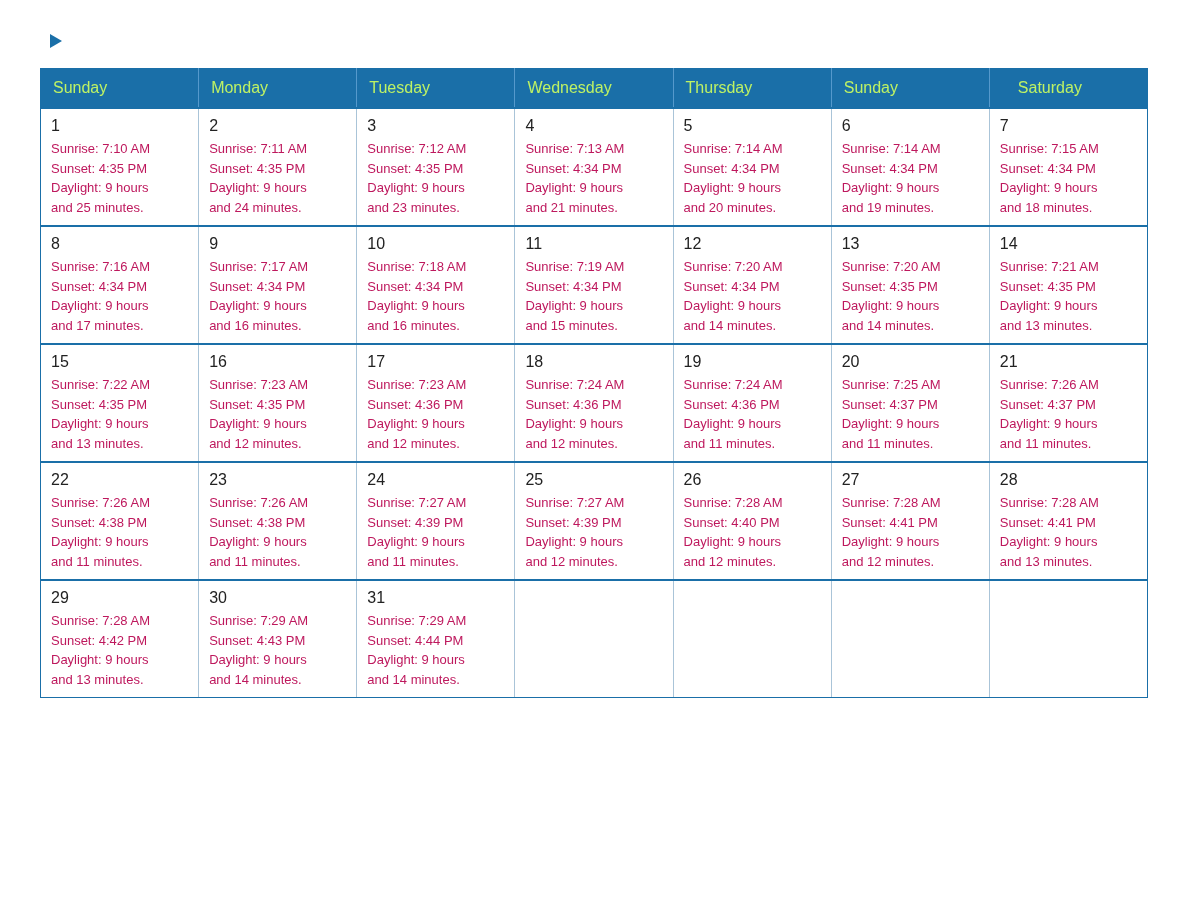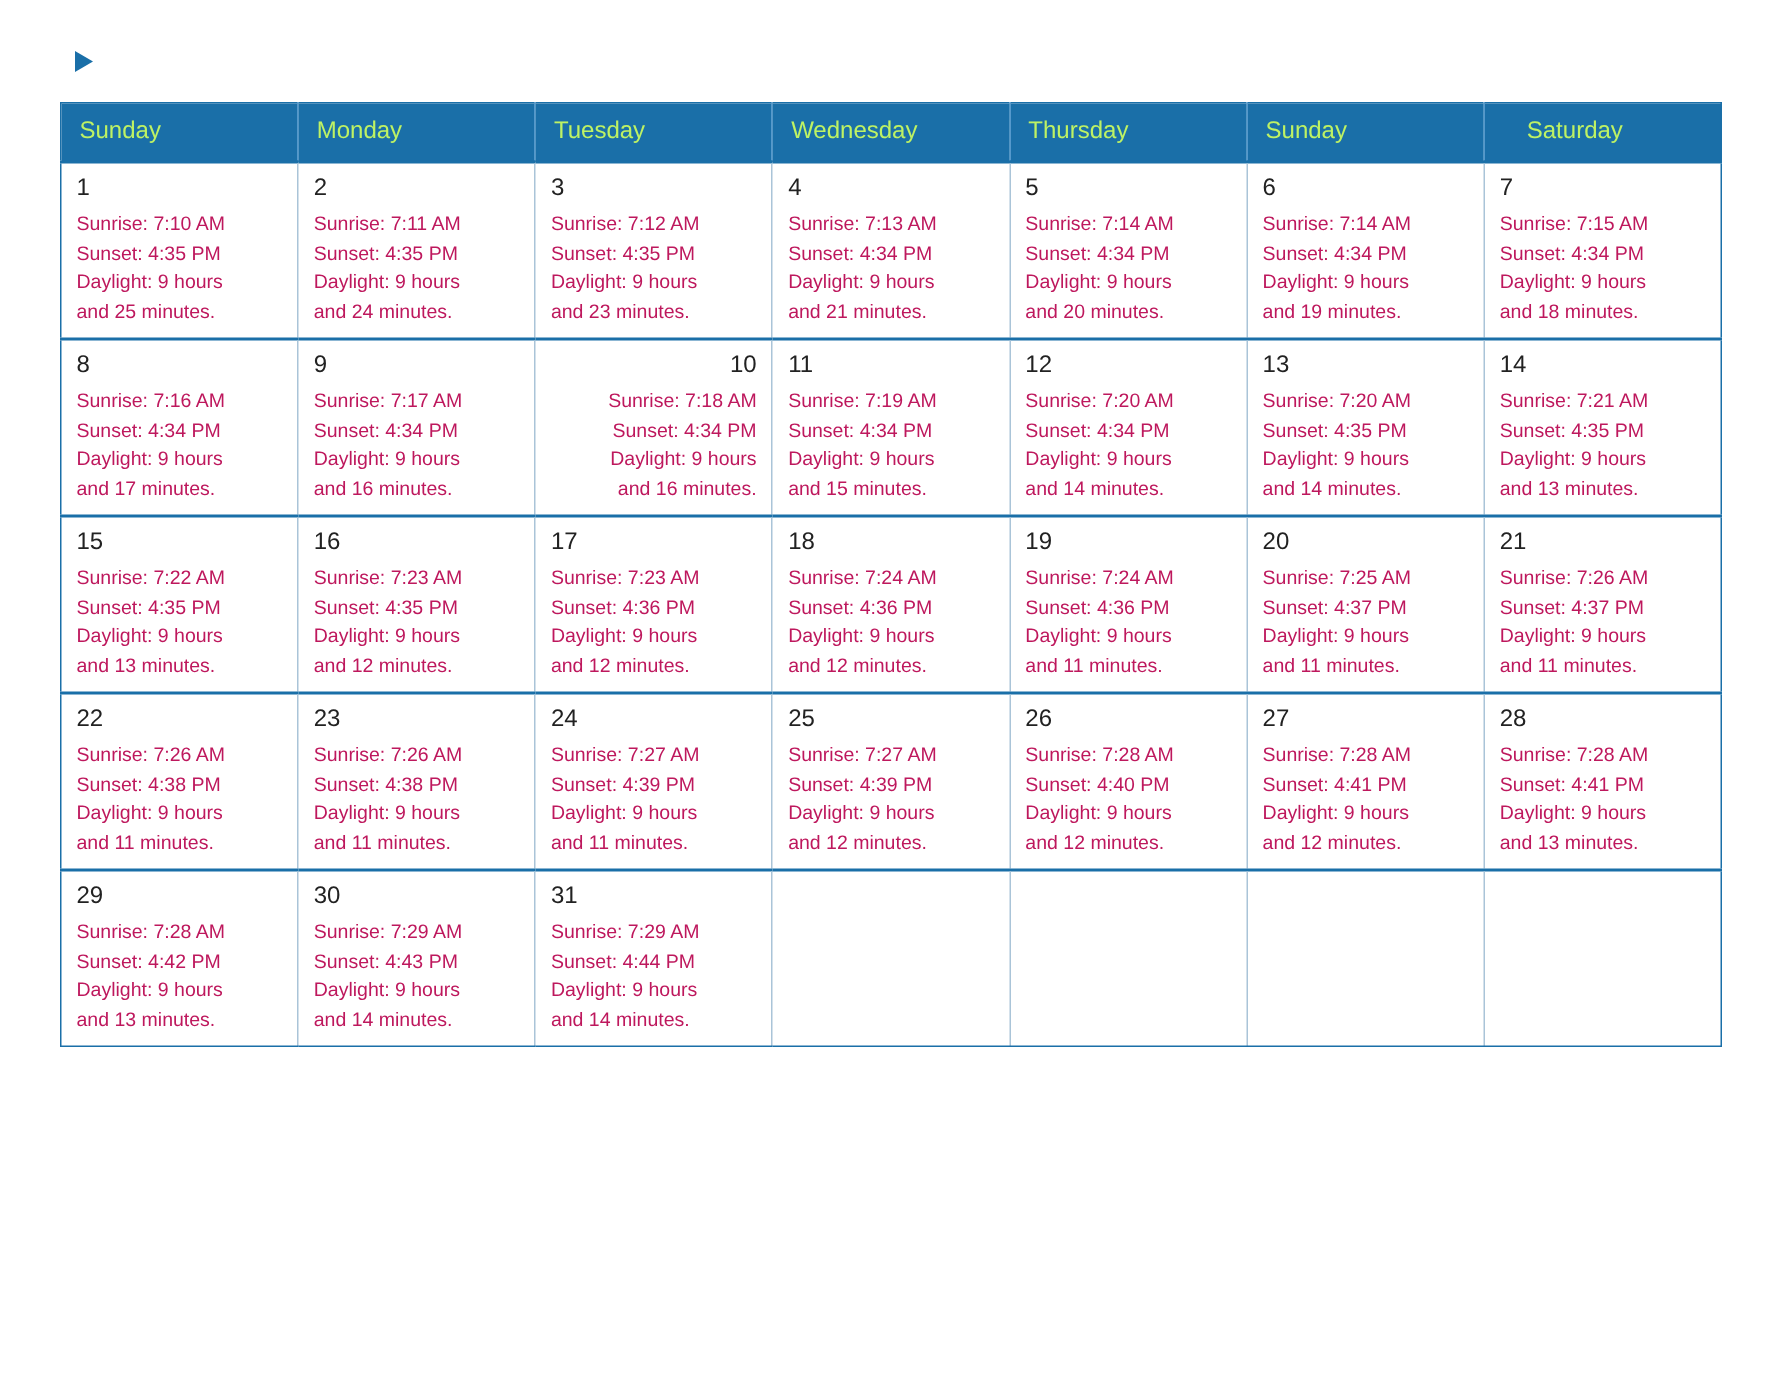--- a/index.html
+++ b/index.html
@@ -214,21 +214,21 @@
       </td>
         <td style="border-top: 2px solid rgb(26, 111, 168);">
         <span class="day-number">9</span>
         <div class="day-info">
           Sunrise: 7:17 AM<br>
           Sunset: 4:34 PM<br>
           Daylight: 9 hours<br>
           and 16 minutes.
         </div>
       </td>
-        <td style="border-top: 2px solid rgb(26, 111, 168); text-align: right;">
+        <td style="border-top: 2px solid rgb(26, 111, 168);">
         <span class="day-number">10</span>
         <div class="day-info">
           Sunrise: 7:18 AM<br>
           Sunset: 4:34 PM<br>
           Daylight: 9 hours<br>
           and 16 minutes.
         </div>
       </td>
         <td style="border-top: 2px solid rgb(26, 111, 168); margin-top: 20px;">
         <span class="day-number">11</span>

